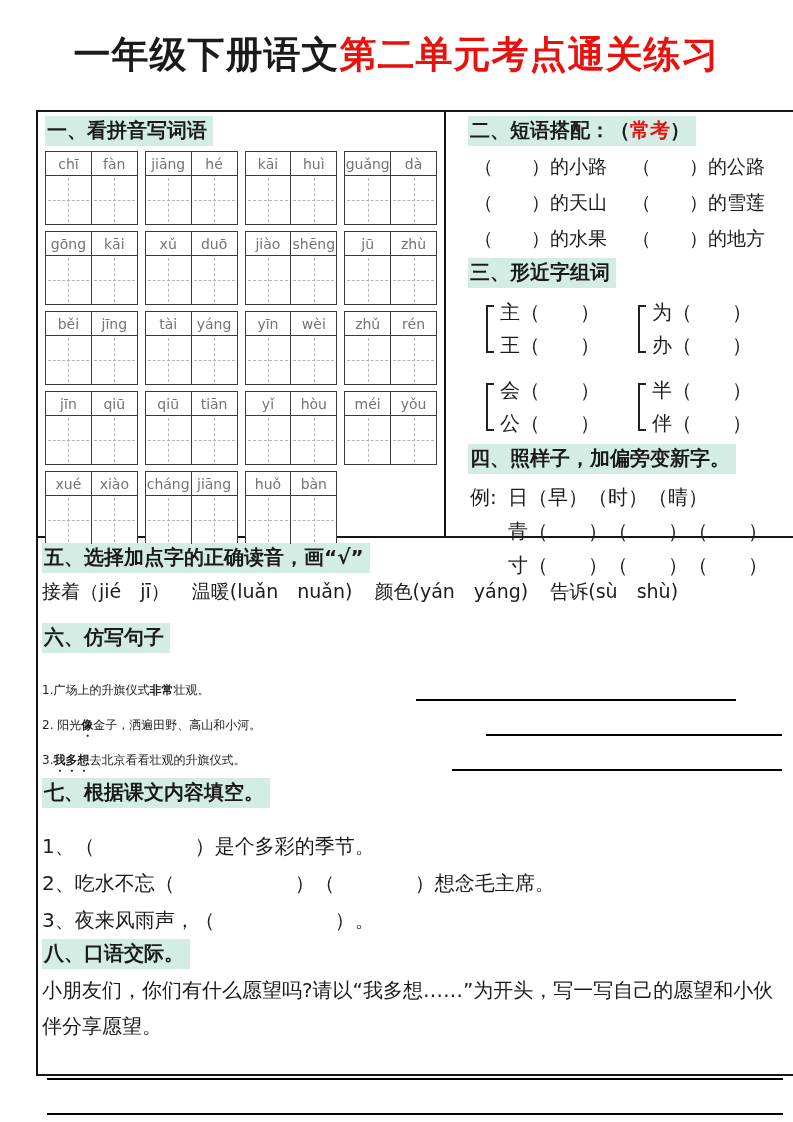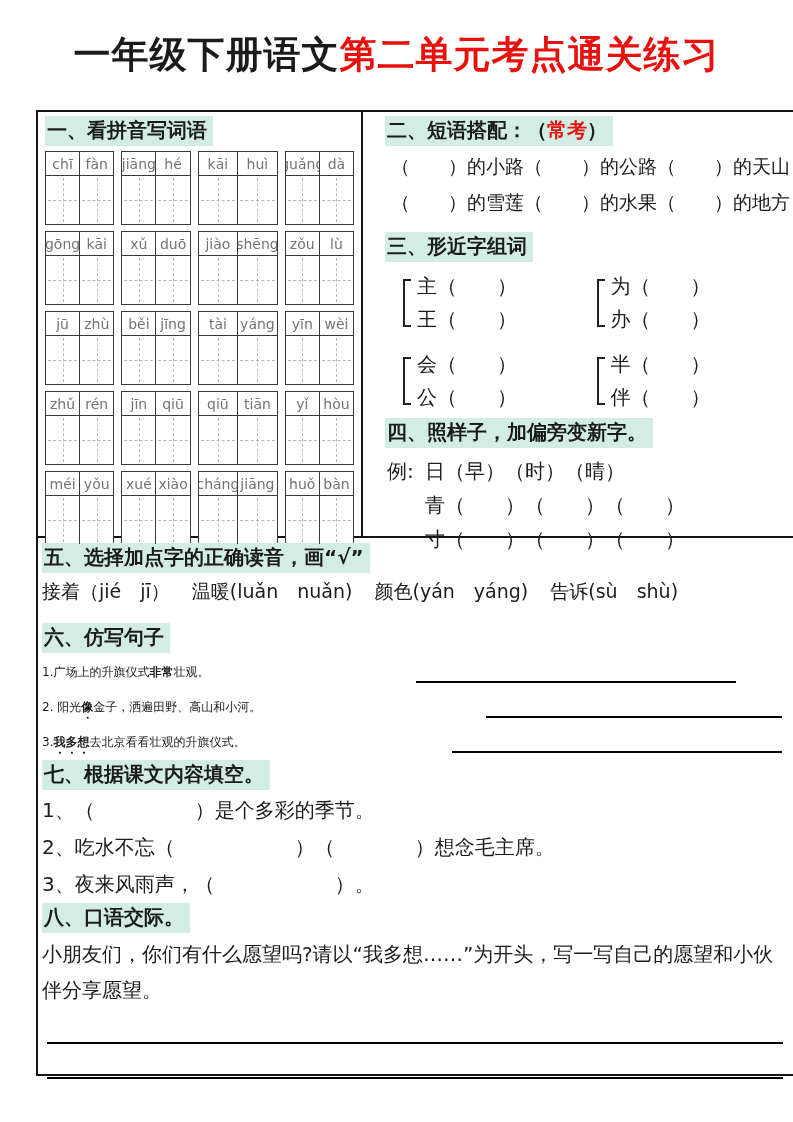--- a/index.html
+++ b/index.html
@@ -56,22 +56,22 @@
   .write-cell::before{
     content:"";position:absolute;left:50%;top:2px;bottom:2px;
     border-left:1px dashed var(--dash);
   }
   .write-cell::after{
     content:"";position:absolute;top:50%;left:2px;right:2px;
     border-top:1px dashed var(--dash);
   }
   
   .s2-grid{
-    display:grid;grid-template-columns:1fr 1fr 1fr;
-    font-size:19px;line-height:36px;margin:2px 0 12px 6px;white-space:nowrap;
+    display:grid;grid-template-columns:1fr 1fr;
+    font-size:19px;line-height:36px;margin:2px 0 2px 6px;white-space:nowrap;
   }
   
   .s3-pairs{
     display:grid;grid-template-columns:1fr 1fr;
     row-gap:12px;margin:8px 0 4px 18px;
   }
   .pair{position:relative;padding-left:14px;}
   .pair-bracket{
     position:absolute;left:0;top:9px;bottom:9px;width:8px;
     border:2px solid #222;border-right:none;
@@ -94,21 +94,21 @@
   }
   .answer-blank{height:0;border-bottom:2px solid #000;margin-left:auto;margin-bottom:7px;}
   .answer-blank.b1{width:320px;margin-right:52px;}
   .answer-blank.b2{width:296px;margin-right:6px;}
   .answer-blank.b3{width:330px;margin-right:6px;}
   .s7-line{font-size:20px;line-height:37px;white-space:nowrap;}
   .s8-body{font-size:20px;line-height:36px;margin-top:3px;}
   .write-line{border-bottom:2px solid #000;margin:0 5px;}
   .write-line.l1{margin-top:34px;}
   .write-line.l2{margin-top:33px;}
-  .mb2{margin-bottom:2px;}
+  .mb2{margin-bottom:20px;}
 </style>
 </head>
 <body>
 
 <div class="page-title">
   <span>一年级下册语文</span><span class="red">第二单元考点通关练习</span>
 </div>
 
 <div class="main-box">
 
@@ -188,30 +188,20 @@
             <div class="pin-row">
               <div class="pin-cell">jiào</div>
               <div class="pin-cell">shēng</div>
             </div>
             <div class="write-row">
               <div class="write-cell"></div>
               <div class="write-cell"></div>
             </div>
           </div>
 
-          <div class="block">
-            <div class="pin-row">
-              <div class="pin-cell">zǒu</div>
-              <div class="pin-cell">lù</div>
-            </div>
-            <div class="write-row">
-              <div class="write-cell"></div>
-              <div class="write-cell"></div>
-            </div>
-          </div>
 
           <div class="block">
             <div class="pin-row">
               <div class="pin-cell">jū</div>
               <div class="pin-cell">zhù</div>
             </div>
             <div class="write-row">
               <div class="write-cell"></div>
               <div class="write-cell"></div>
             </div>

